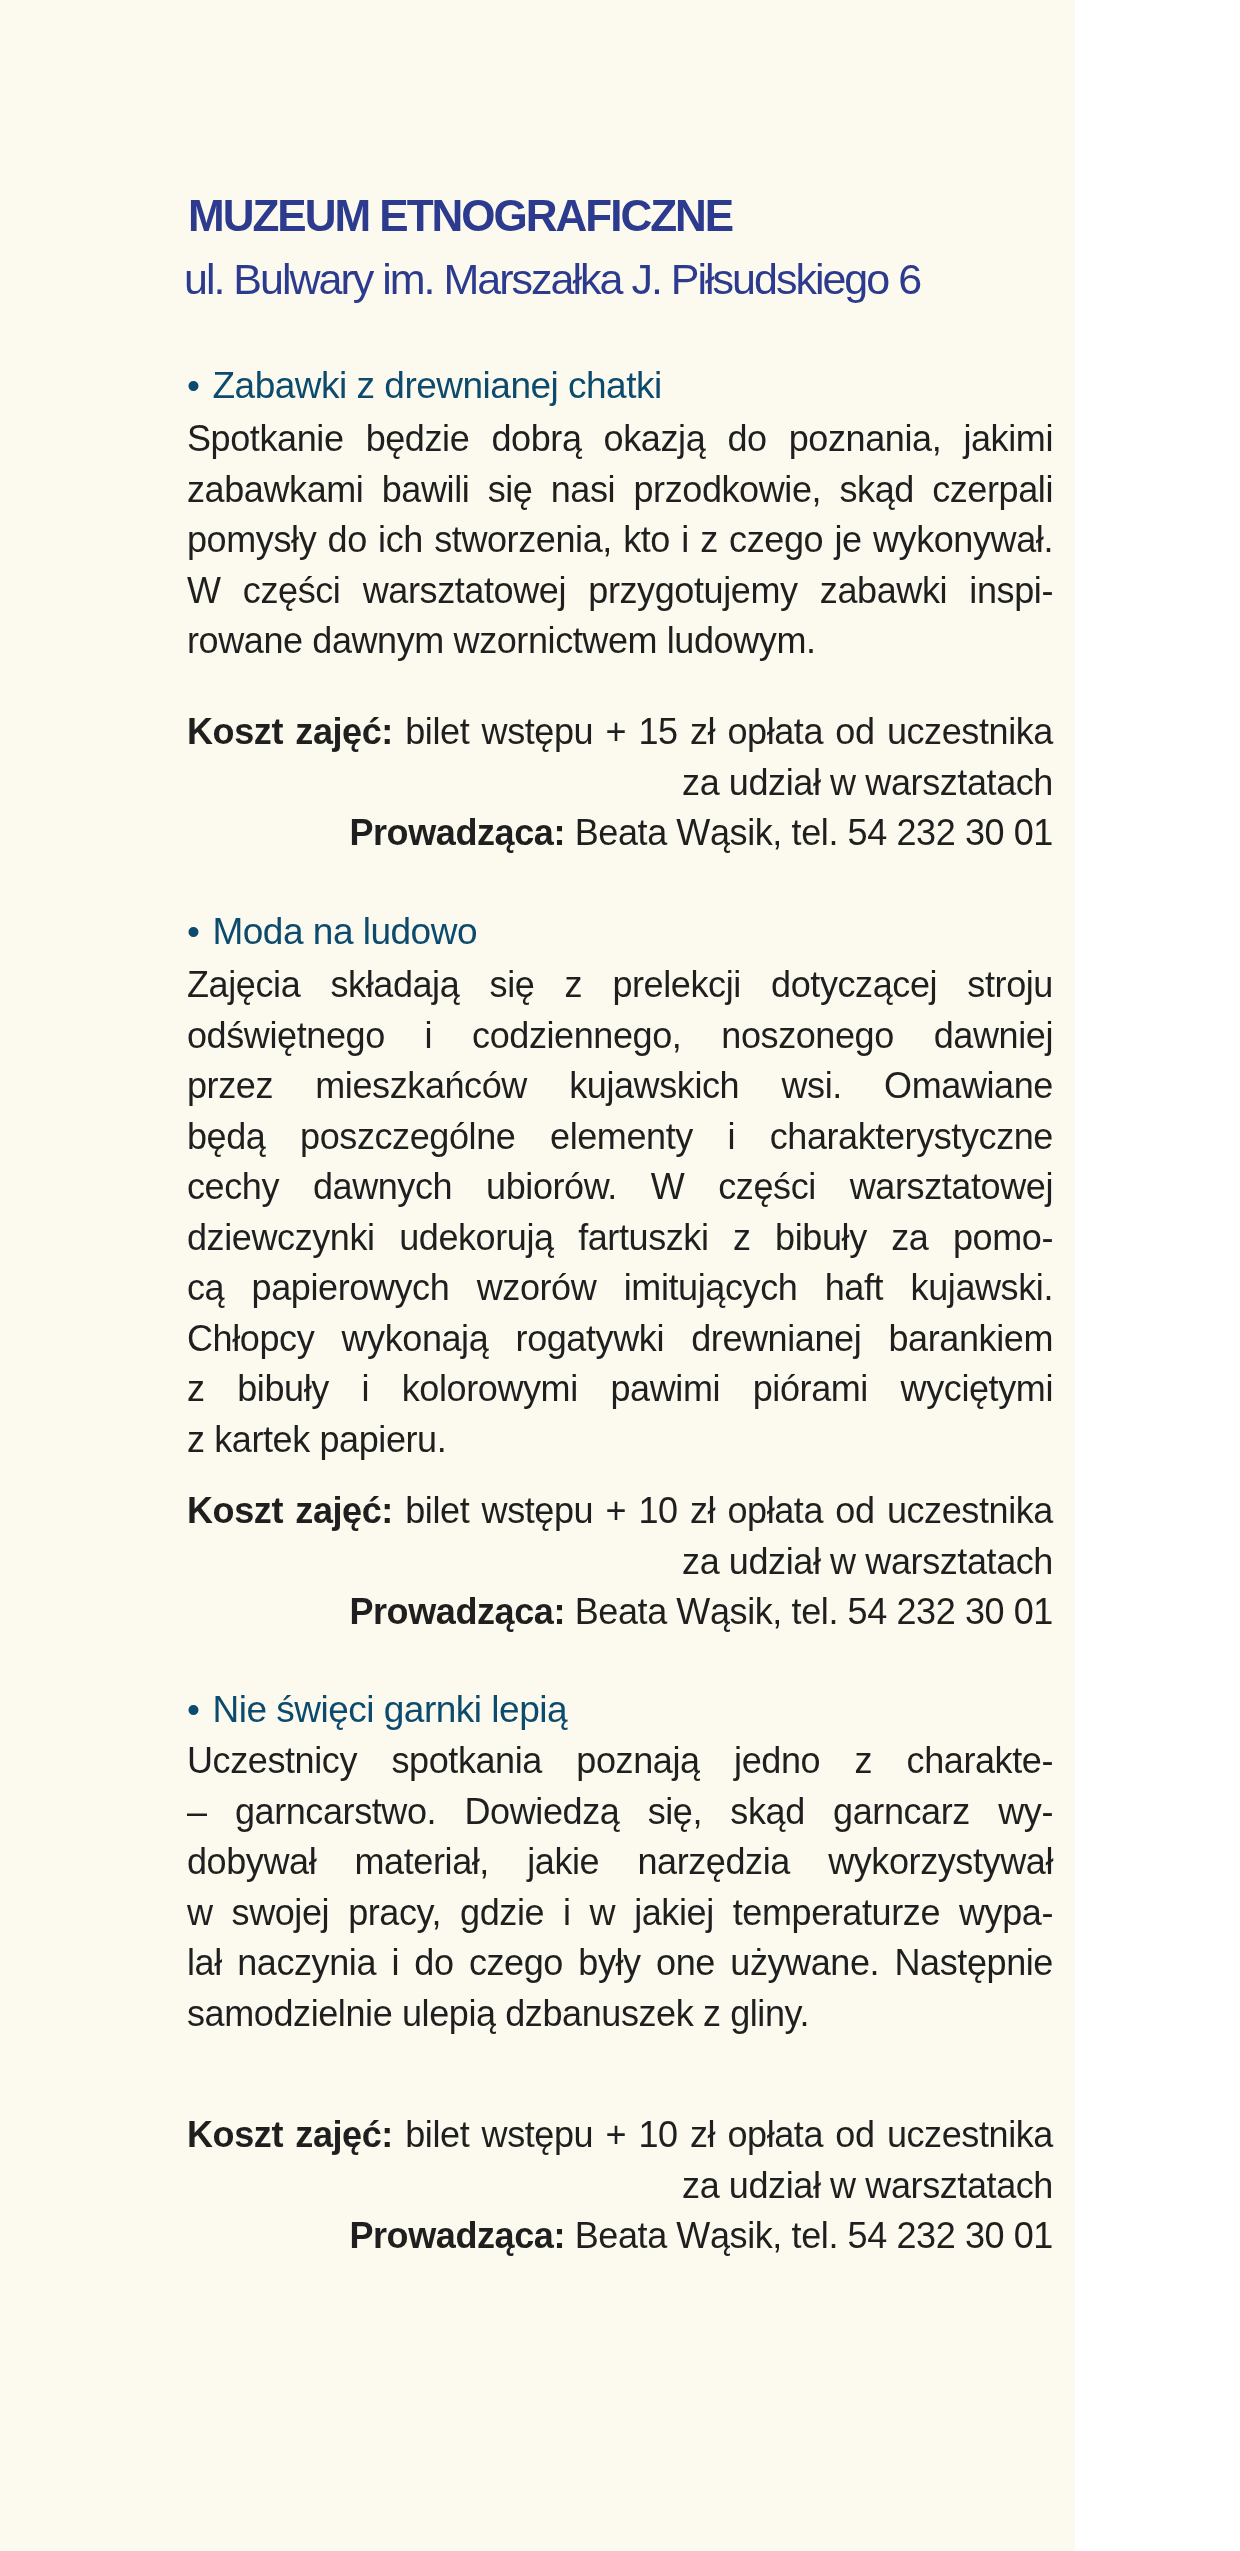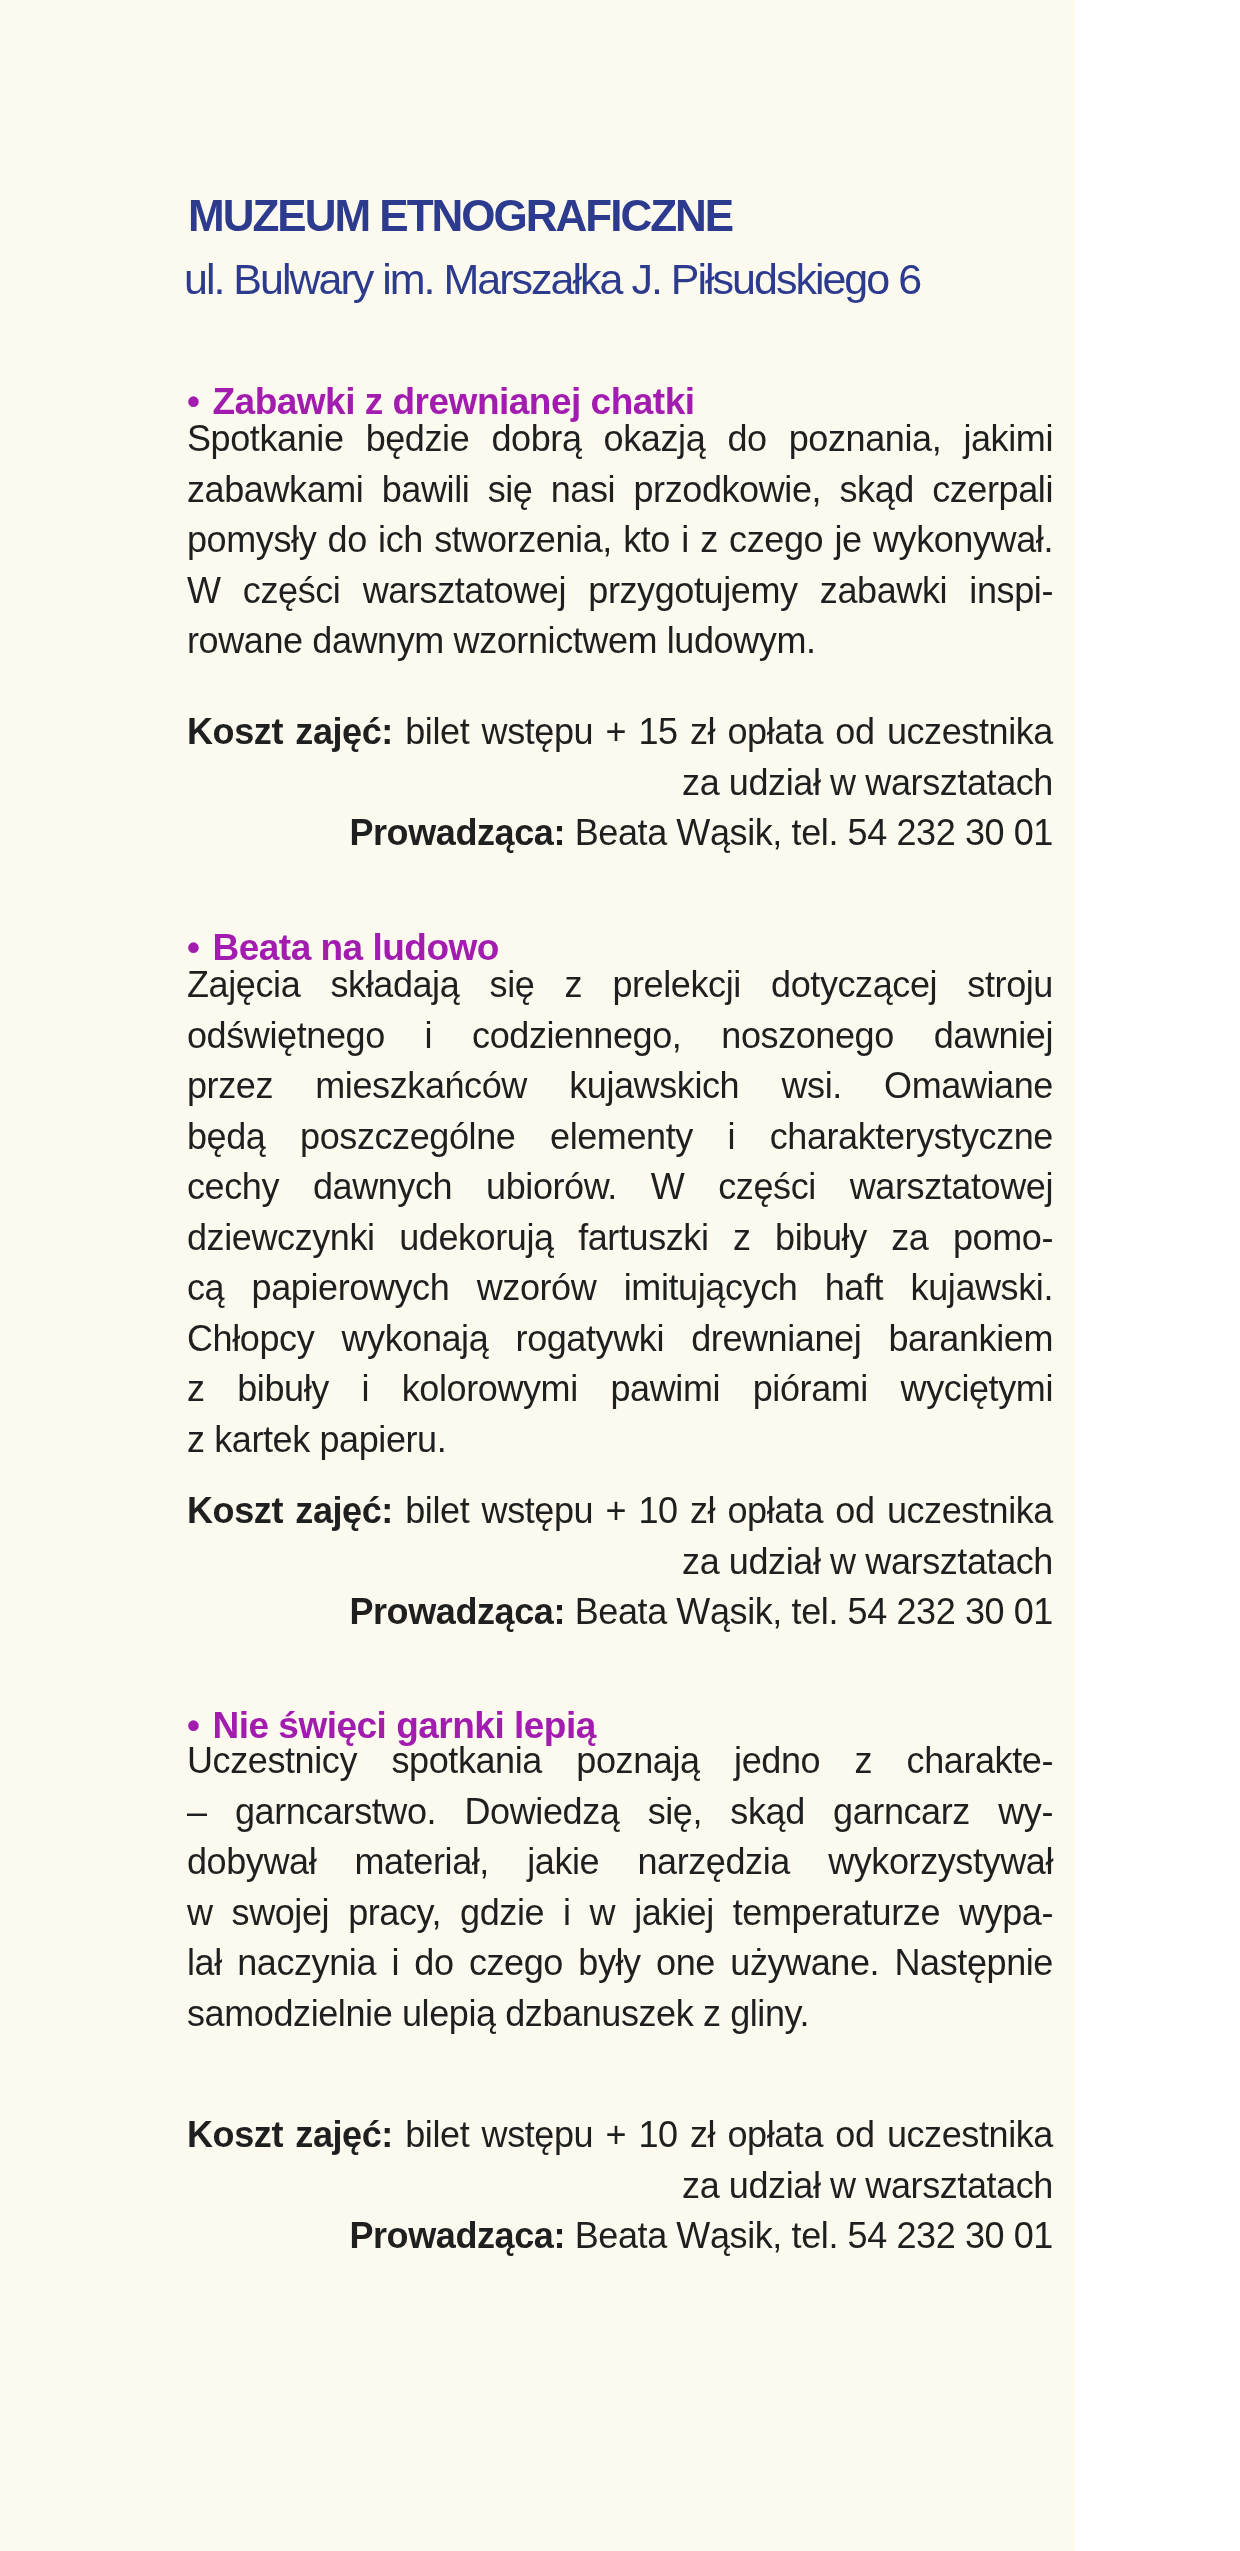--- a/index.html
+++ b/index.html
@@ -39,26 +39,25 @@
   }
 
   
   .sec-title, .sec-body, .cost-block {
     position: absolute;
     left: 187px;
     width: 866px;
   }
   .sec-title {
     font-size: 37px;
-    font-weight: bold;
+    font-weight: normal;
     line-height: 52px;
     letter-spacing: -0.5px;
     white-space: nowrap;
-    color: #a21caf;
-    margin-top: 16px;
+    color: #0c4a6e;
   }
   .bullet { margin-right: 13px; }
   .sec-title-1 { top: 360px; }
   .sec-body-1 { top: 414px; }
   .cost-block-1 { top: 707px; }
   .sec-title-2 { top: 906px; }
   .sec-body-2 { top: 960px; }
   .cost-block-2 { top: 1486px; }
   .sec-title-3 { top: 1684px; }
   .sec-body-3 { top: 1736px; }
@@ -139,21 +138,21 @@
       <div class="tline">pomysły do ich stworzenia, kto i z czego je wykonywał.</div>
       <div class="tline">W części warsztatowej przygotujemy zabawki inspi-</div>
       <div class="tline tline-last">rowane dawnym wzornictwem ludowym.</div>
     </div>
   <div class="cost-block cost-block-1">
     <div class="tline"><span class="b">Koszt zajęć:</span><span> bilet wstępu + 15 zł opłata od uczestnika</span></div>
     <div class="plain">za udział w warsztatach</div>
     <div class="plain"><span class="b">Prowadząca:</span><span> Beata Wąsik, tel. 54 232 30 01</span></div>
   </div>
 
-  <div class="sec-title sec-title-2"><span class="bullet">•</span><span class="sec-title-text">Beata na ludowo</span></div>
+  <div class="sec-title sec-title-2"><span class="bullet">•</span><span class="sec-title-text">Moda na ludowo</span></div>
   <div class="sec-body sec-body-2">
       <div class="tline">Zajęcia składają się z prelekcji dotyczącej stroju</div>
       <div class="tline">odświętnego i codziennego, noszonego dawniej</div>
       <div class="tline">przez mieszkańców kujawskich wsi. Omawiane</div>
       <div class="tline">będą poszczególne elementy i charakterystyczne</div>
       <div class="tline">cechy dawnych ubiorów. W części warsztatowej</div>
       <div class="tline">dziewczynki udekorują fartuszki z bibuły za pomo-</div>
       <div class="tline">cą papierowych wzorów imitujących haft kujawski.</div>
       <div class="tline">Chłopcy wykonają rogatywki drewnianej barankiem</div>
       <div class="tline">z bibuły i kolorowymi pawimi piórami wyciętymi</div>

